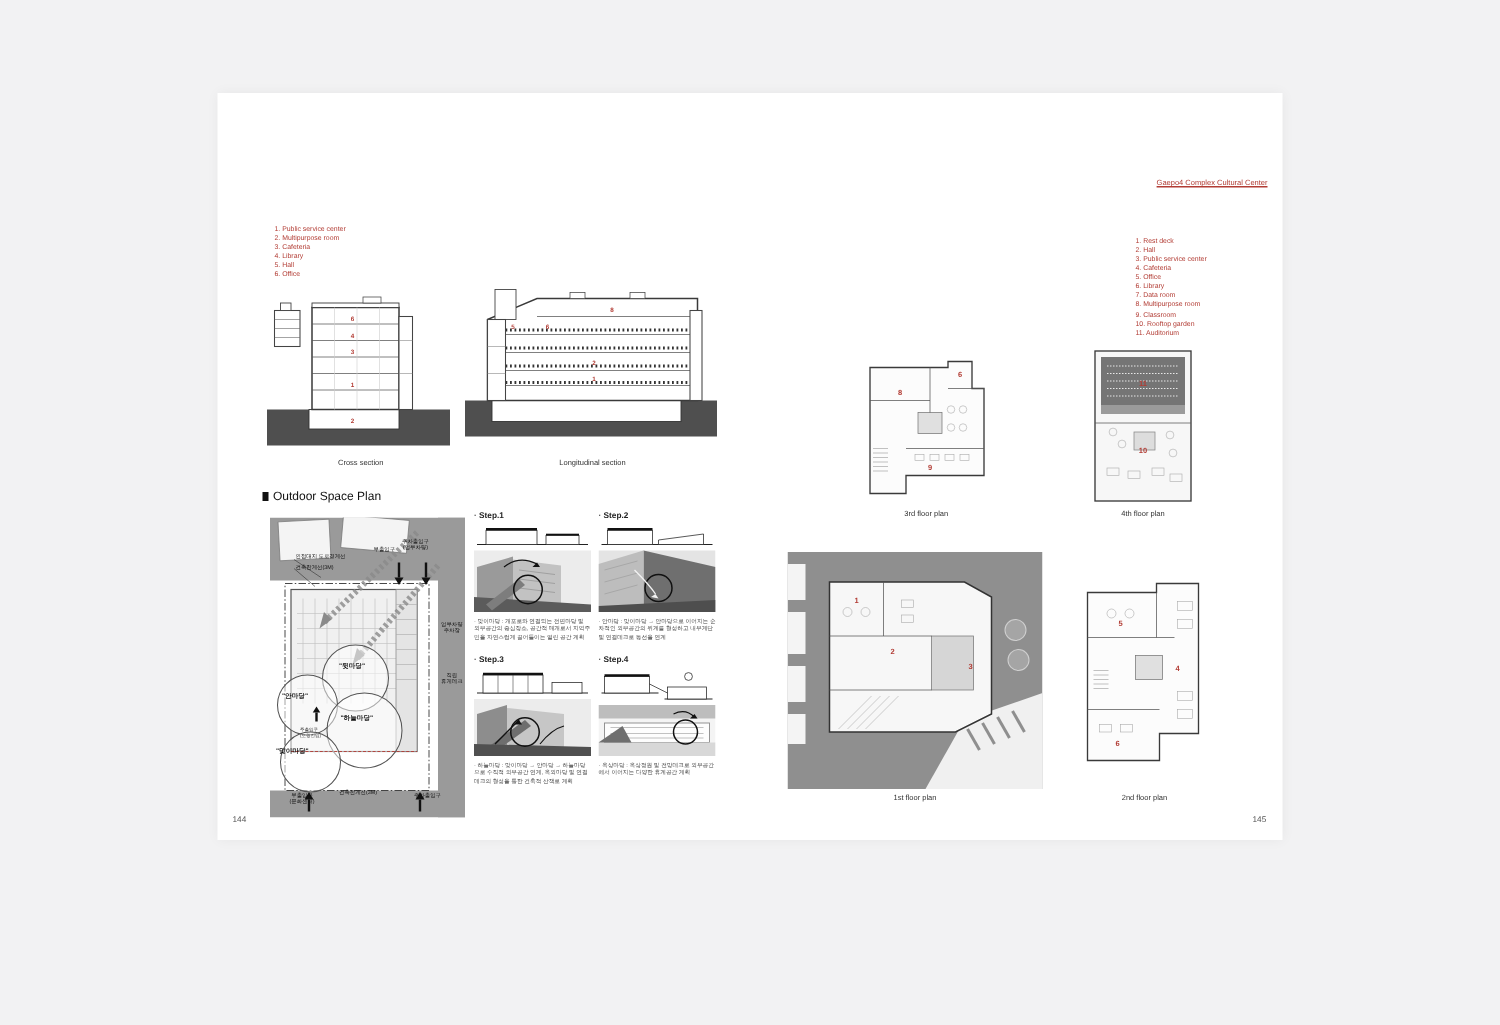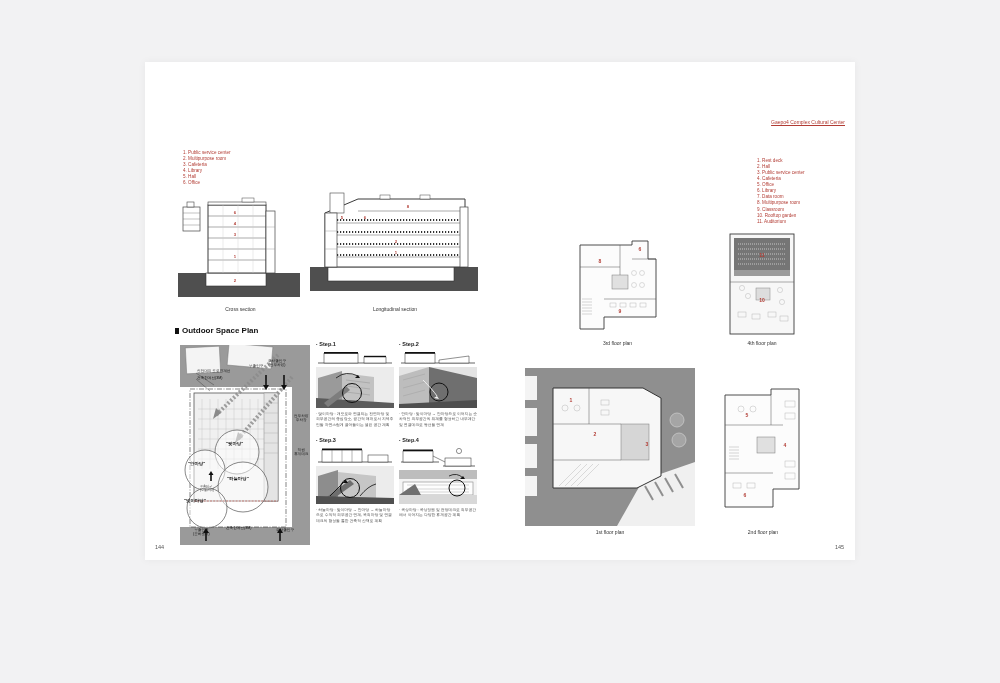--- a/index.html
+++ b/index.html
@@ -6,21 +6,21 @@
   .stage{position:relative;width:1000px;height:683px;background:#f2f2f3;overflow:hidden;
          font-family:"Liberation Sans", sans-serif;color:#222;}
   .page{position:absolute;left:145px;top:62px;width:710px;height:498px;background:#ffffff;
         box-shadow:0 0 8px rgba(0,0,0,0.05);}
   .abs{position:absolute;}
   .hdr-link{font-size:5px;color:#b23c34;text-decoration:underline;text-align:right;display:block;}
   .legend{font-size:4.6px;line-height:1.32;color:#b23c34;}
   .legend .legend-item{white-space:nowrap;}
   .caption{font-size:5px;color:#333;text-align:center;}
   .pagenum{font-size:5.5px;color:#555;}
-  .outdoor-head{font-size:8px;font-weight:bold;color:#111;display:flex;align-items:center;gap:3px;}
+  .outdoor-head{font-size:8px;font-weight:normal;color:#111;display:flex;align-items:center;gap:3px;}
   .outdoor-head .bullet{width:4px;height:6px;background:#111;display:inline-block;}
   .step-label{font-size:5.5px;font-weight:bold;color:#222;}
   .step-caption{font-size:3.8px;line-height:1.4;color:#444;}
   .site-label{font-size:3.6px;color:#111;white-space:pre-line;line-height:1.25;}
   .site-label.bold{font-weight:bold;font-size:4.4px;}
   .site-label.tiny{font-size:3px;color:#333;}
   svg{display:block;}
   .rednum{font-size:5px;fill:#b23c34;font-weight:bold;font-family:"Liberation Sans",sans-serif;}
   .rednum-sm{font-size:4.2px;fill:#b23c34;font-weight:bold;font-family:"Liberation Sans",sans-serif;}
 </style>

